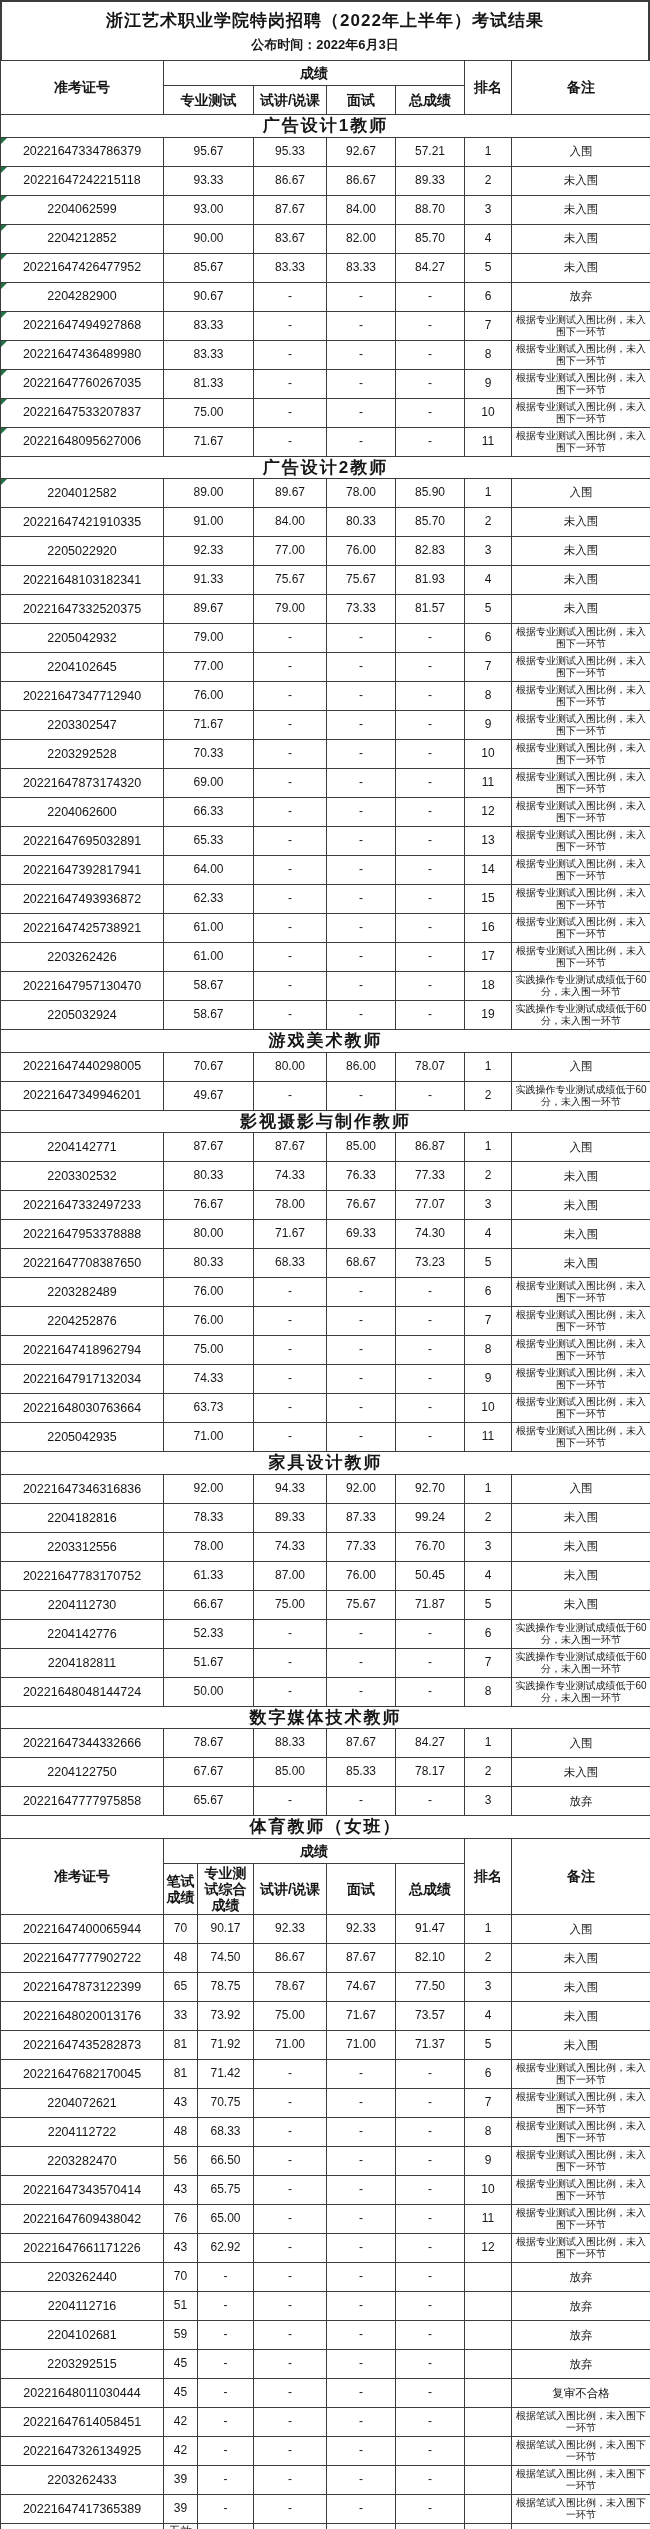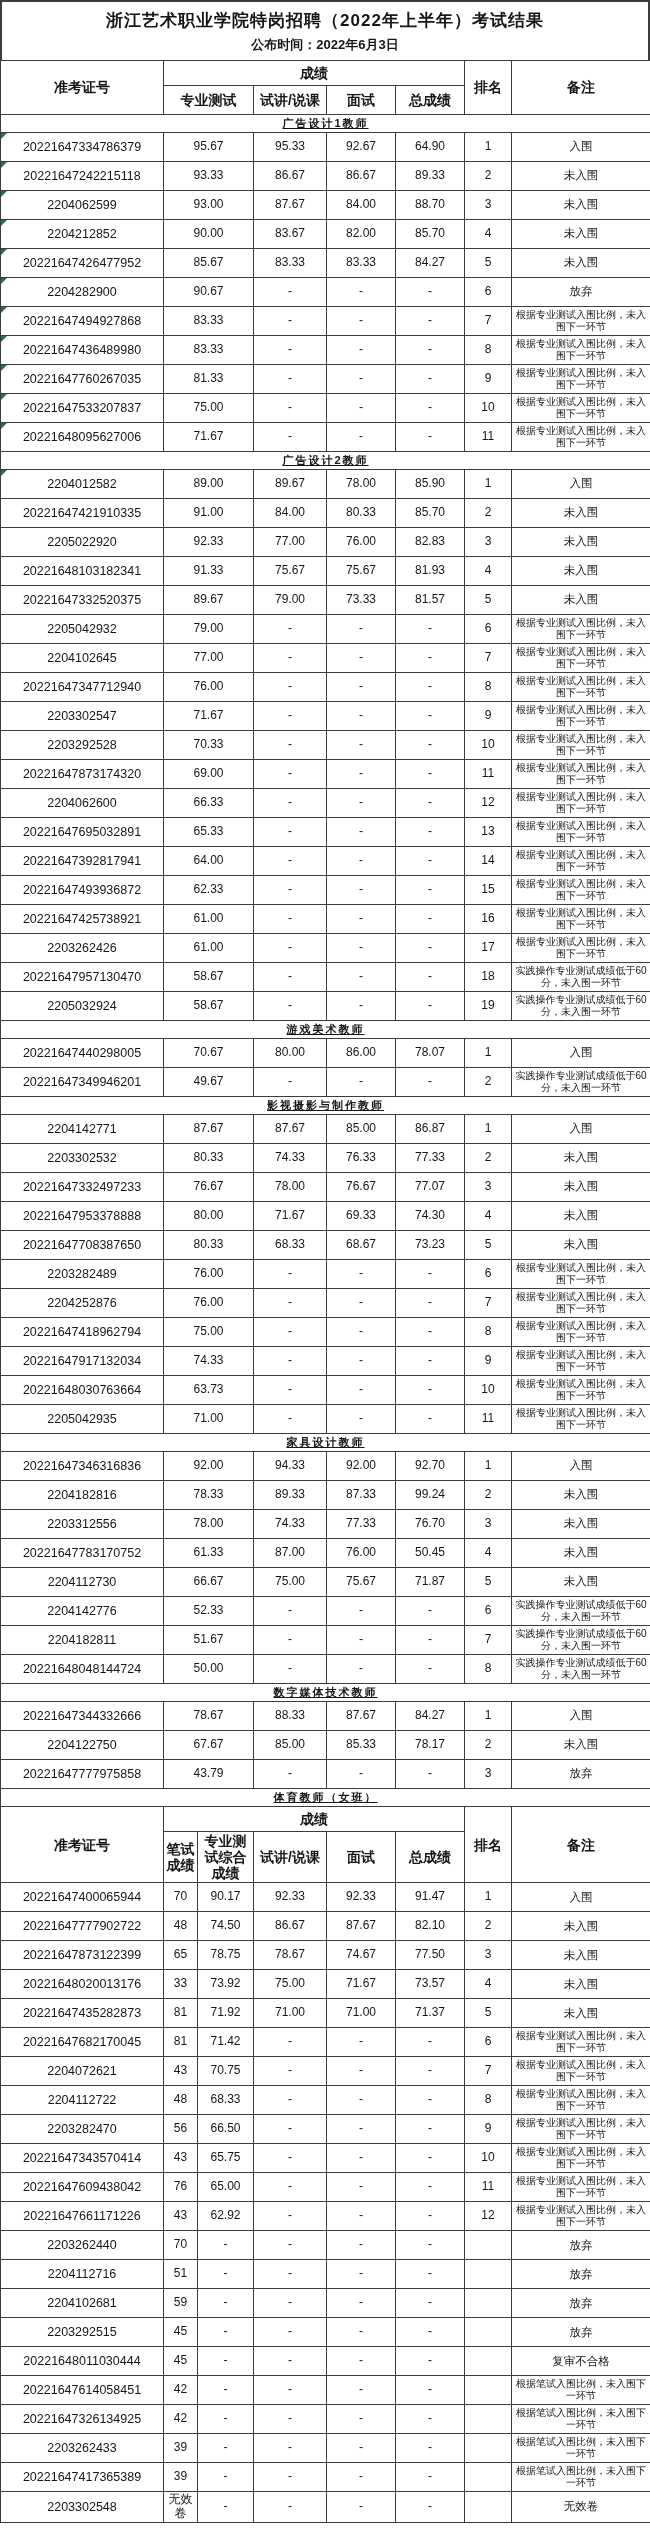--- a/index.html
+++ b/index.html
@@ -8,21 +8,21 @@
   .title-block{border:2px solid #3c3c3c;border-bottom:none;}
   .title{text-align:center;font-size:17px;font-weight:bold;padding:7px 4px 3px;letter-spacing:1px;}
   .subtitle{text-align:center;font-size:13px;font-weight:bold;padding:1px 0 6px;}
   table{border-collapse:collapse;width:650px;table-layout:fixed;}
   td{border:1.5px solid #3c3c3c;text-align:center;vertical-align:middle;
      font-size:12px;padding:1px 2px;height:26px;line-height:1.15;overflow:hidden;
      word-break:break-all;position:relative;background:#fff;}
   .hcell{font-weight:bold;font-size:14px;height:22px;}
   .subhead td{height:26px;}
   .subhead.sports td{height:36px;}
-  .band td{font-weight:bold;font-size:11px;height:15px;letter-spacing:2px;text-decoration:underline;}
+  .band td{font-weight:bold;font-size:17px;height:15px;letter-spacing:2px;}
   .idcell{font-size:12.5px;}
   .num{font-size:12px;}
   .remark{font-size:11.5px;}
   .remark.small{font-size:10px;line-height:1.2;padding:1px 1px;margin-top:36px;}
   .flagged::before{content:'';position:absolute;top:0;left:0;width:0;height:0;
      border-top:6px solid #217346;border-right:6px solid transparent;}
 </style>
 </head>
 <body>
 
@@ -56,21 +56,21 @@
           <td class="hcell" colspan="1" rowspan="1">总成绩</td>
         </tr>
         <tr class="band">
           <td class="band-cell" colspan="8">广告设计1教师</td>
         </tr>
         <tr>
           <td class="idcell flagged">20221647334786379</td>
           <td class="num" colspan="2">95.67</td>
           <td class="num" colspan="1">95.33</td>
           <td class="num" colspan="1">92.67</td>
-          <td class="num" colspan="1">64.90</td>
+          <td class="num" colspan="1">57.21</td>
           <td class="num">1</td>
           <td class="remark">入围</td>
         </tr>
         <tr>
           <td class="idcell flagged">20221647242215118</td>
           <td class="num" colspan="2">93.33</td>
           <td class="num" colspan="1">86.67</td>
           <td class="num" colspan="1">86.67</td>
           <td class="num" colspan="1">89.33</td>
           <td class="num">2</td>
@@ -545,21 +545,21 @@
           <td class="idcell">2204122750</td>
           <td class="num" colspan="2">67.67</td>
           <td class="num" colspan="1">85.00</td>
           <td class="num" colspan="1">85.33</td>
           <td class="num" colspan="1">78.17</td>
           <td class="num">2</td>
           <td class="remark">未入围</td>
         </tr>
         <tr>
           <td class="idcell">20221647777975858</td>
-          <td class="num" colspan="2">43.79</td>
+          <td class="num" colspan="2">65.67</td>
           <td class="num" colspan="1">-</td>
           <td class="num" colspan="1">-</td>
           <td class="num" colspan="1">-</td>
           <td class="num">3</td>
           <td class="remark">放弃</td>
         </tr>
         <tr class="band">
           <td class="band-cell" colspan="8">体育教师（女班）</td>
         </tr>
         <tr>

